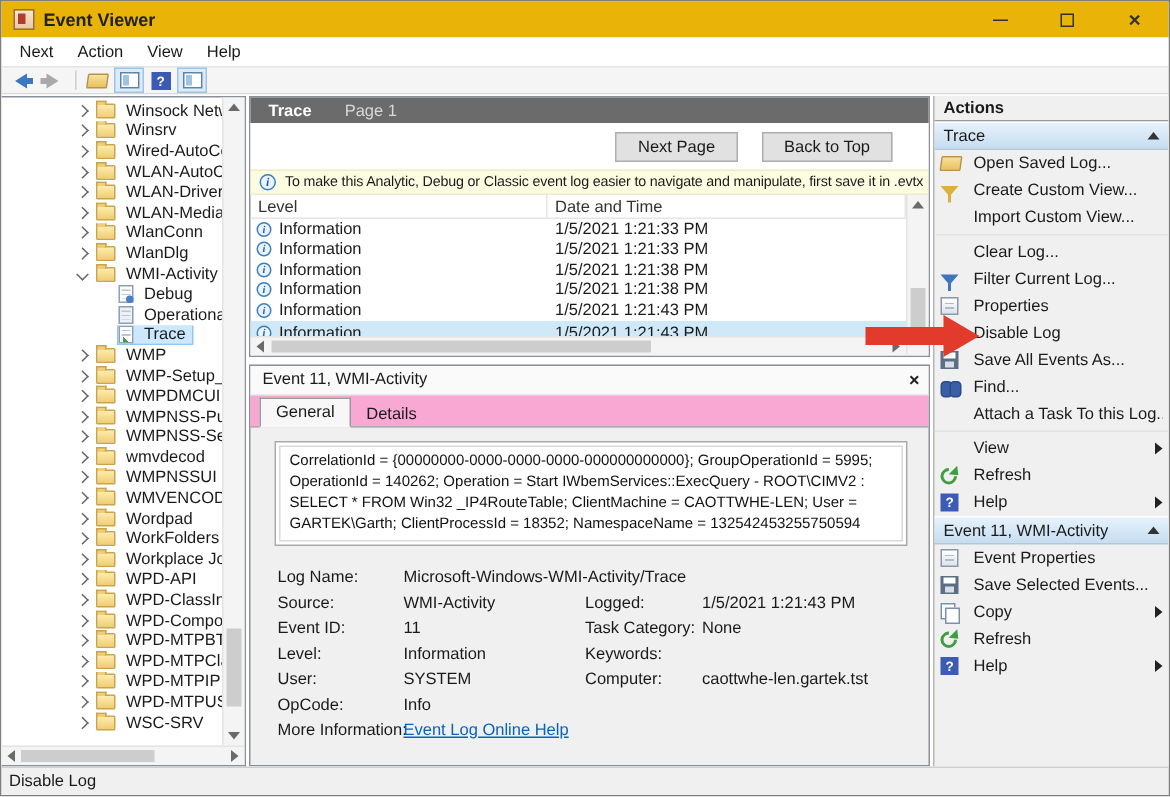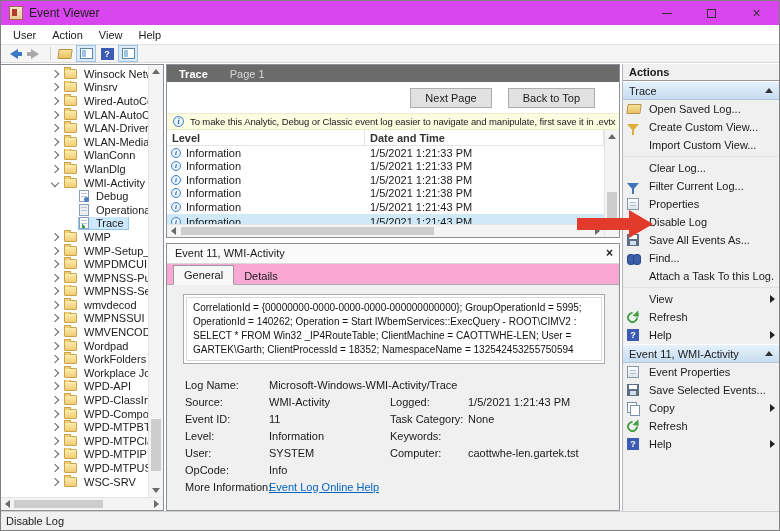--- a/index.html
+++ b/index.html
@@ -1,21 +1,21 @@
 <!DOCTYPE html>
 <html><head>
 <meta charset="utf-8">
 <style>
   * { margin:0; padding:0; box-sizing:border-box; }
   html,body { width:780px; height:531px; }
   body { font-family:"Liberation Sans", sans-serif; font-size:11px; color:#1a1a1a; cursor:default; overflow:hidden; }
   .window { position:relative; width:780px; height:531px; background:#fff; border:1px solid #7f7f7f; display:flex; flex-direction:column; }
 
   
-  .titlebar { height:24px; display:flex; align-items:center; background:#d946ef; flex:0 0 auto; }
+  .titlebar { height:24px; display:flex; align-items:center; background:#eab308; flex:0 0 auto;font-weight:bold; }
   .app-icon { width:14px; height:14px; margin:0 6px 0 8px; border:1px solid #9a6a4a; background:linear-gradient(#f7e6c8,#e8c9a0); position:relative; }
   .app-icon::after { content:""; position:absolute; left:2px; top:2px; width:5px; height:7px; background:#b23b2e; }
   .title-text { font-size:12px; color:#222; }
   .caption-buttons { margin-left:auto; display:flex; height:100%; }
   .cap-btn { width:45px; height:100%; display:flex; align-items:center; justify-content:center; }
   .glyph-min { width:10px; height:1px; background:#333; }
   .glyph-max { width:9px; height:9px; border:1px solid #333; }
   .glyph-close { font-size:14px; color:#333; line-height:1; }
 
   
@@ -78,21 +78,21 @@
   .page-header .pnum { color:#d8d8d8; }
   .btn-row { height:31px; display:flex; align-items:center; justify-content:flex-end; gap:16px; padding-right:24px; background:#fff; flex:0 0 auto; }
   .push-btn { height:20px; padding:0 14px; background:#e1e1e1; border:1px solid #adadad; font-size:11px; display:flex; align-items:center; }
   .info-bar { height:17px; background:#fcfce1; border-top:1px solid #ececc9; border-bottom:1px solid #ececc9; display:flex; align-items:center; padding-left:6px; flex:0 0 auto; overflow:hidden; }
   .info-icon { width:11px; height:11px; border-radius:50%; background:#eaf3fc; border:1px solid #3a7ebf; color:#1d5fae; font-size:8px; font-style:italic; font-family:"Liberation Serif",serif; font-weight:bold; display:flex; align-items:center; justify-content:center; flex:0 0 auto; margin-right:6px; }
   .info-text { font-size:9.5px; white-space:nowrap; letter-spacing:-0.1px; }
 
   .list-wrap { display:flex; flex:0 0 auto; }
   .list-main { flex:1 1 auto; min-width:0; }
   .ltable-header { height:16px; display:flex; border-bottom:1px solid #e5e5e5; align-items:center; }
-  .hcell { padding-left:5px; color:#333; border-right:1px solid #e5e5e5; height:100%; display:flex; align-items:center;font-weight:bold; }
+  .hcell { padding-left:5px; color:#333; border-right:1px solid #e5e5e5; height:100%; display:flex; align-items:center; }
   .hcell.level { width:198px; flex:0 0 auto; }
   .hcell.dt { flex:1 1 auto; }
   .erow { height:13.5px; display:flex; align-items:center; }
   .ecell-level { width:198px; flex:0 0 auto; display:flex; align-items:center; padding-left:4px; }
   .ecell-dt { flex:1 1 auto; padding-left:5px; }
   .erow .info-icon { width:10px; height:10px; margin-right:5px; font-size:7px; }
   .erow.partial { height:10px; overflow:hidden; background:#cfe9f8; align-items:flex-start; padding-top:2px; }
   .list-vscroll { position:relative; }
   .list-vscroll .thumb-v { top:58%; height:34%; }
   .list-hscroll { position:relative; }
@@ -169,21 +169,21 @@
       <div class="cap-btn">
           <span class="glyph-max"></span>
         </div>
       <div class="cap-btn">
           <span class="glyph-close">×</span>
         </div>
     </div>
   </div>
 
   <div class="menubar">
-      <div class="menu-item">User</div>
+      <div class="menu-item">Next</div>
       <div class="menu-item">Action</div>
       <div class="menu-item">View</div>
       <div class="menu-item">Help</div>
     </div>
 
   <div class="toolbar">
     <div class="tb-btn">
         <span class="arrow-back"></span>
       </div>
     <div class="tb-btn">

